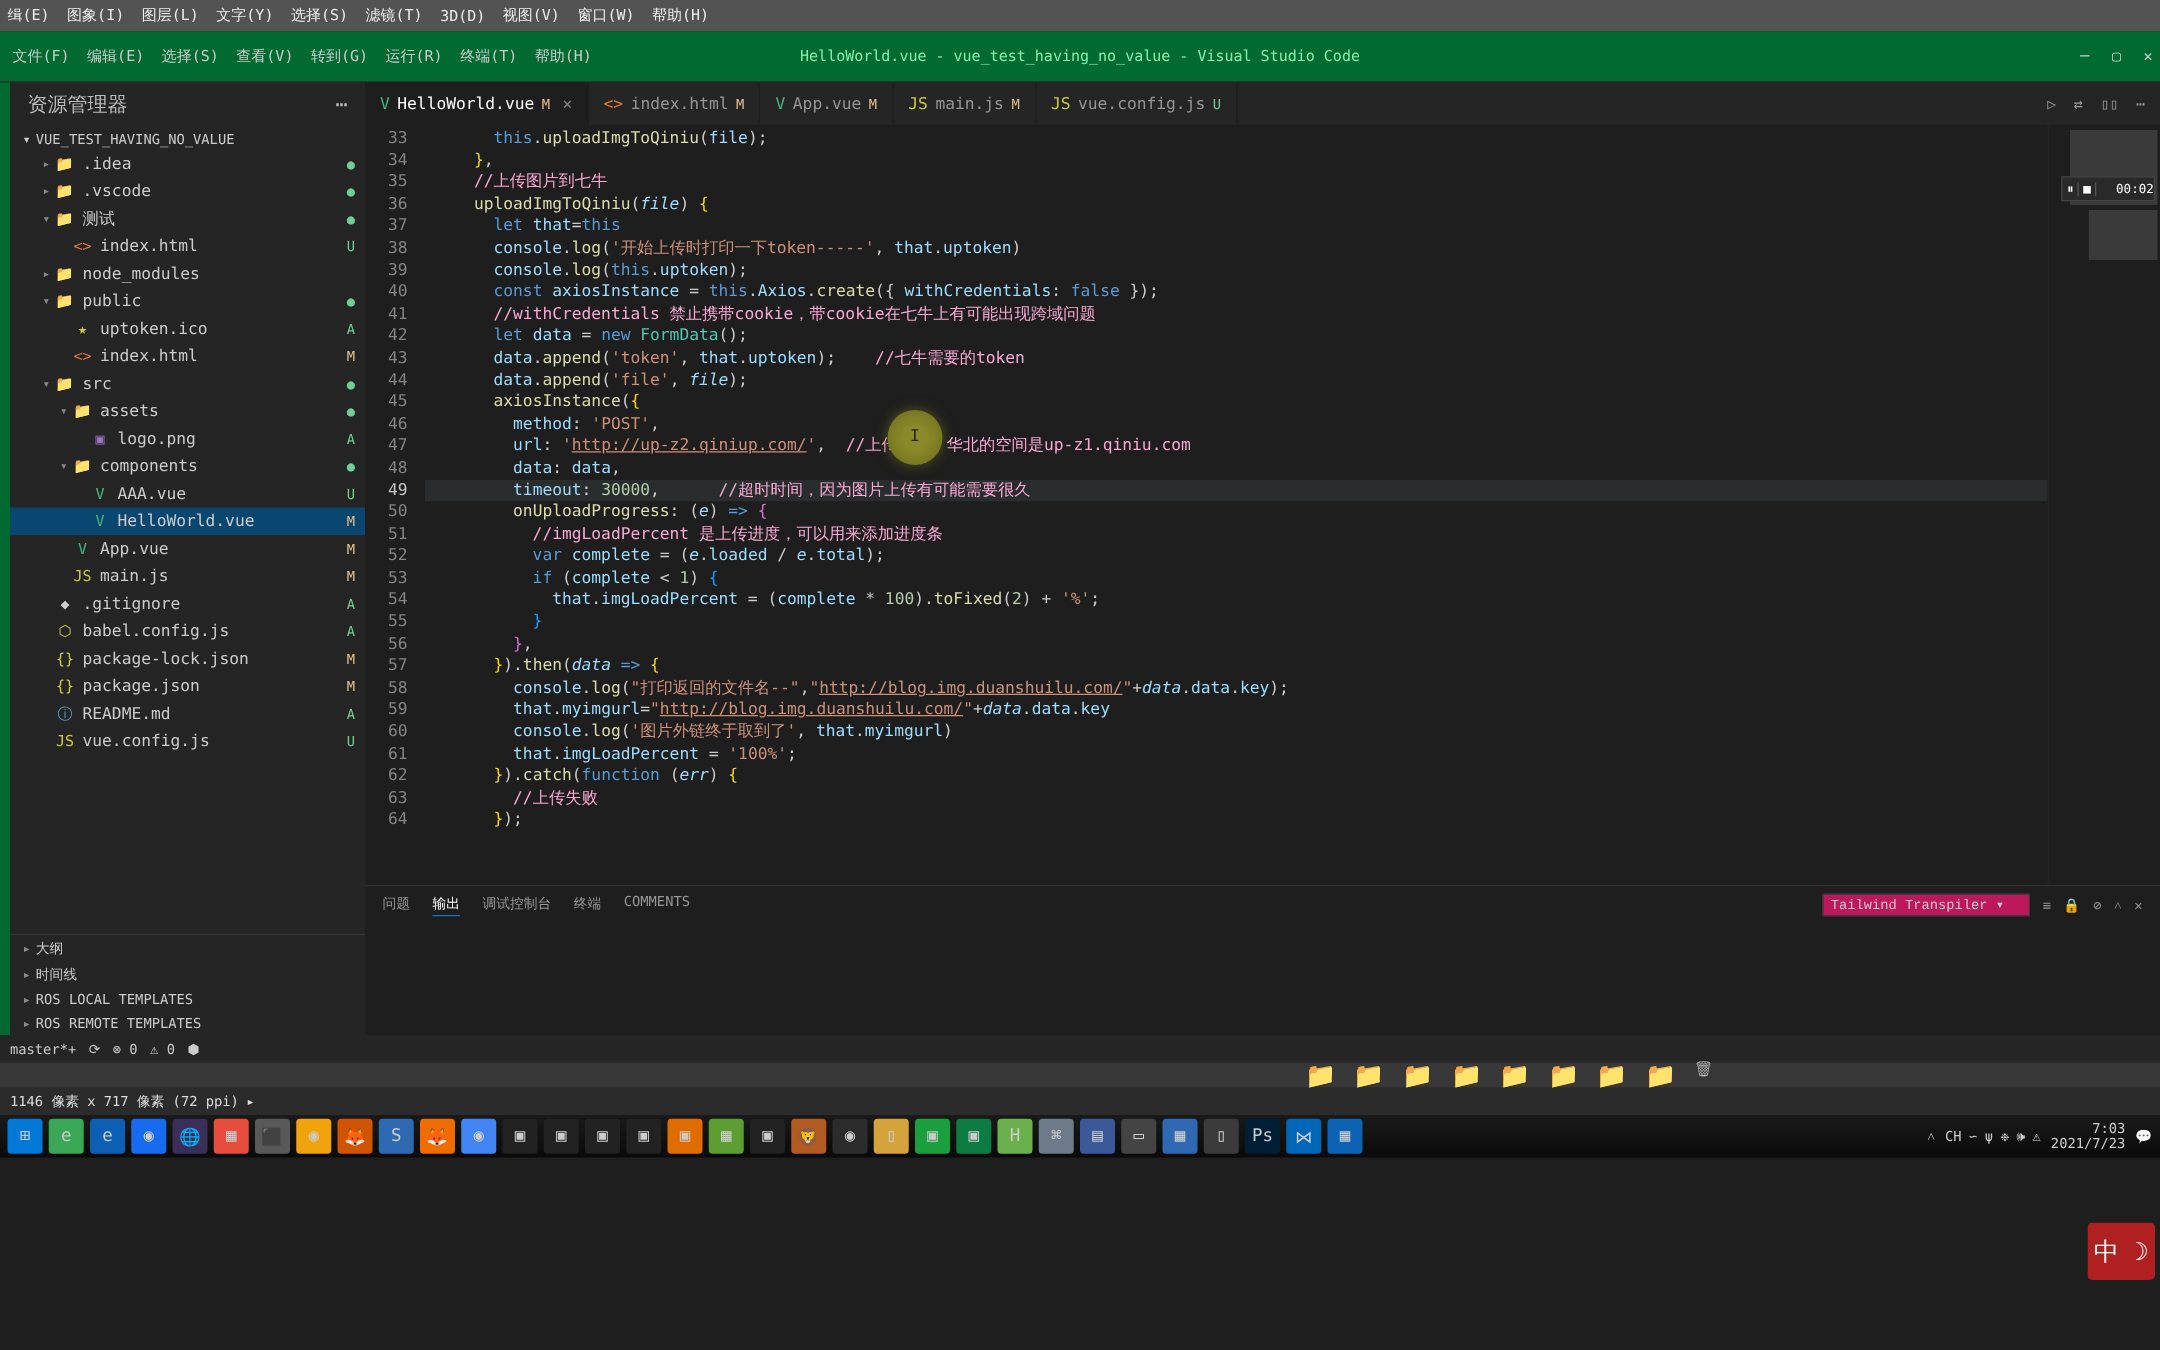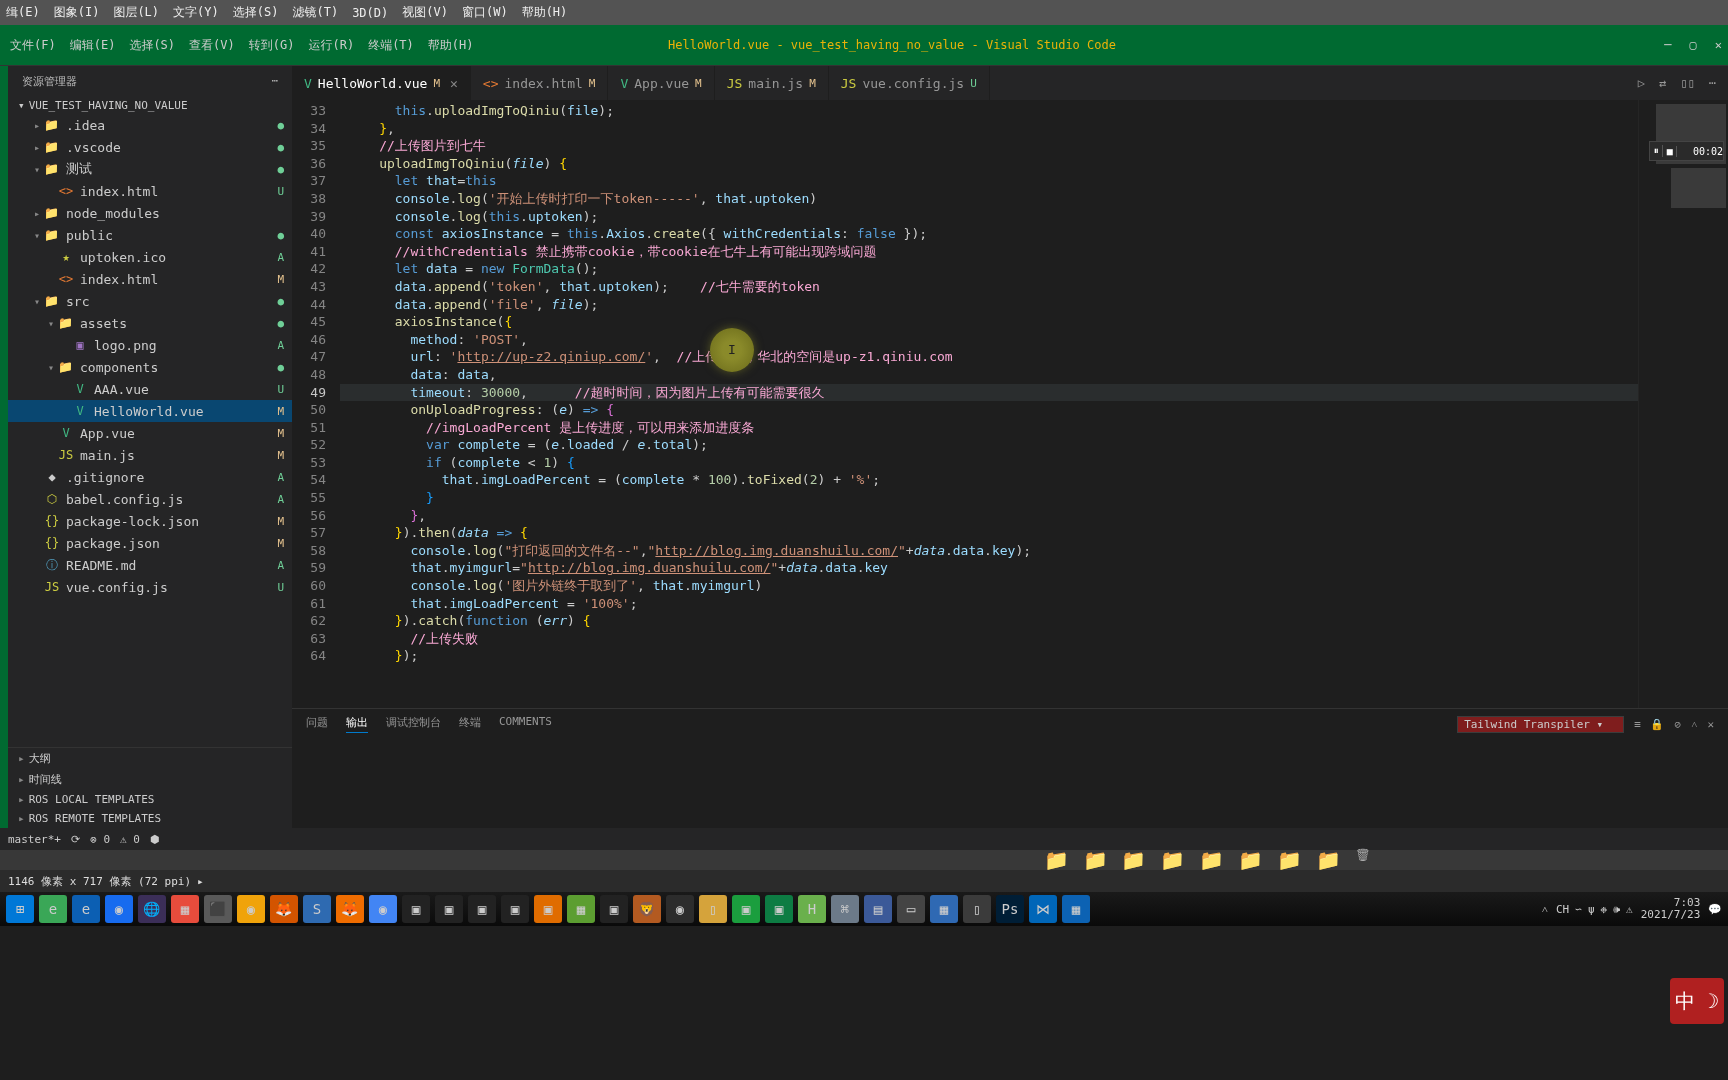--- a/index.html
+++ b/index.html
@@ -3,27 +3,27 @@
 <meta charset="utf-8">
 <style>
 * { margin: 0; padding: 0; box-sizing: border-box; font-family: "Microsoft YaHei", Consolas, monospace; }
 body { background: #1e1e1e; color: #ccc; width: 1728px; height: 1080px; overflow: hidden; font-size: 12px; }
 
 .ps-menubar { background: #535353; height: 25px; display: flex; padding: 0 6px; align-items: center; gap: 14px; color: #eee; }
 .ps-menubar span { cursor: pointer; }
 
 .vsc-titlebar { background: #006a31; height: 40px; display: flex; align-items: center; color: #ccc; position: relative; }
 .vsc-menus { display: flex; gap: 14px; padding: 0 10px; }
-.vsc-title { position: absolute; left: 50%; transform: translateX(-50%); color: #eab308; margin-left: 28px; }
+.vsc-title { position: absolute; left: 50%; transform: translateX(-50%); color: #86efac; }
 .vsc-winbtns { position: absolute; right: 6px; display: flex; gap: 18px; font-family: sans-serif;}
 
 .vsc-body { display: flex; height: 763px; background: #1e1e1e; border-top: 1px solid #333;}
 .activitybar { width: 8px; background: #006a31; }
 .sidebar { width: 284px; background: #252526; display: flex; flex-direction: column; }
-.sidebar-header { padding: 8px 14px; color: #bbb; font-size: 11px; display: flex; justify-content: space-between;}
+.sidebar-header { padding: 8px 14px; color: #bbb; font-size: 16px; display: flex; justify-content: space-between;}
 .explorer-title { padding: 2px 10px; color: #ccc; font-size: 11px; display: flex; align-items: center; }
 .explorer-title::before { content: "▾ "; margin-right: 4px;}
 .tree { flex: 1; overflow: hidden; font-size: 13px; color: #ccc; }
 .tree-item { display: flex; align-items: center; height: 22px; padding-right: 8px; cursor: pointer; position: relative;}
 .tree-item.active { background: #094771; }
 .tree-item .chev { width: 14px; color: #888; font-size: 10px; text-align: center;}
 .tree-item .ico { width: 16px; text-align: center; margin-right: 6px; font-size: 12px;}
 .tree-item .lbl { flex: 1; white-space: nowrap; overflow: hidden; text-overflow: ellipsis;}
 .tree-item .mod { width: 14px; text-align: right; font-size: 11px;}
 .mod-U { color: #6fcf97; } .mod-M { color: #e2c08d; } .mod-A { color: #6fcf97; }
@@ -72,21 +72,21 @@
 .c-brace2 { color: #179fff;}
 
 .annotation-spot { position: absolute; width: 44px; height: 44px; border-radius: 50%; background: radial-gradient(circle,#8a8a2a 30%,#6a6a1a 100%); box-shadow: 0 0 10px rgba(140,140,40,.5); display:flex; align-items:center; justify-content:center; color:#222;}
 .minimap { position: absolute; right: 0; top: 0; bottom: 0; width: 90px; background: #1e1e1e; border-left:1px solid #252525;}
 .minimap-blob { position:absolute; right:2px; background:#3a3a3a; }
 
 .panel { height: 120px; background: #1e1e1e; border-top: 1px solid #333; display: flex; flex-direction: column;}
 .panel-tabs { display: flex; gap: 18px; padding: 6px 14px; color: #969696; font-size: 11px; }
 .panel-tabs span.active { color: #fff; border-bottom: 1px solid #007acc; padding-bottom:2px;}
 .panel-right { margin-left:auto; display:flex; gap:10px; align-items:center;}
-.panel-select { background:#7f1d1d; color:#ccc; border:1px solid #3c3c3c; padding:1px 20px 1px 6px; font-size:11px;}
+.panel-select { background:#be185d; color:#ccc; border:1px solid #3c3c3c; padding:1px 20px 1px 6px; font-size:11px;font-family:Liberation Mono, monospace;}
 .panel-body { flex:1; }
 
 .status-bar { display:flex; height: 22px; background: #252526; align-items: center; color: #ccc; font-size: 11px; padding: 0 8px; gap: 12px;}
 .status-bar .left { display:flex; gap:10px; align-items:center;}
 .status-bar .right { margin-left:auto; display:flex; gap:12px; align-items:center;}
 
 .ps-statusbar { height: 22px; background: #2b2b2b; color:#ddd; font-size:11px; display:flex; align-items:center; padding:0 8px;}
 
 .taskbar { height: 34px; background: linear-gradient(#1a1a1a,#0a0a0a); display: flex; align-items: center; padding: 0 6px; gap: 5px;}
 .task-icon { width: 28px; height: 28px; border-radius: 3px; display:flex; align-items:center; justify-content:center; font-size:14px;}

